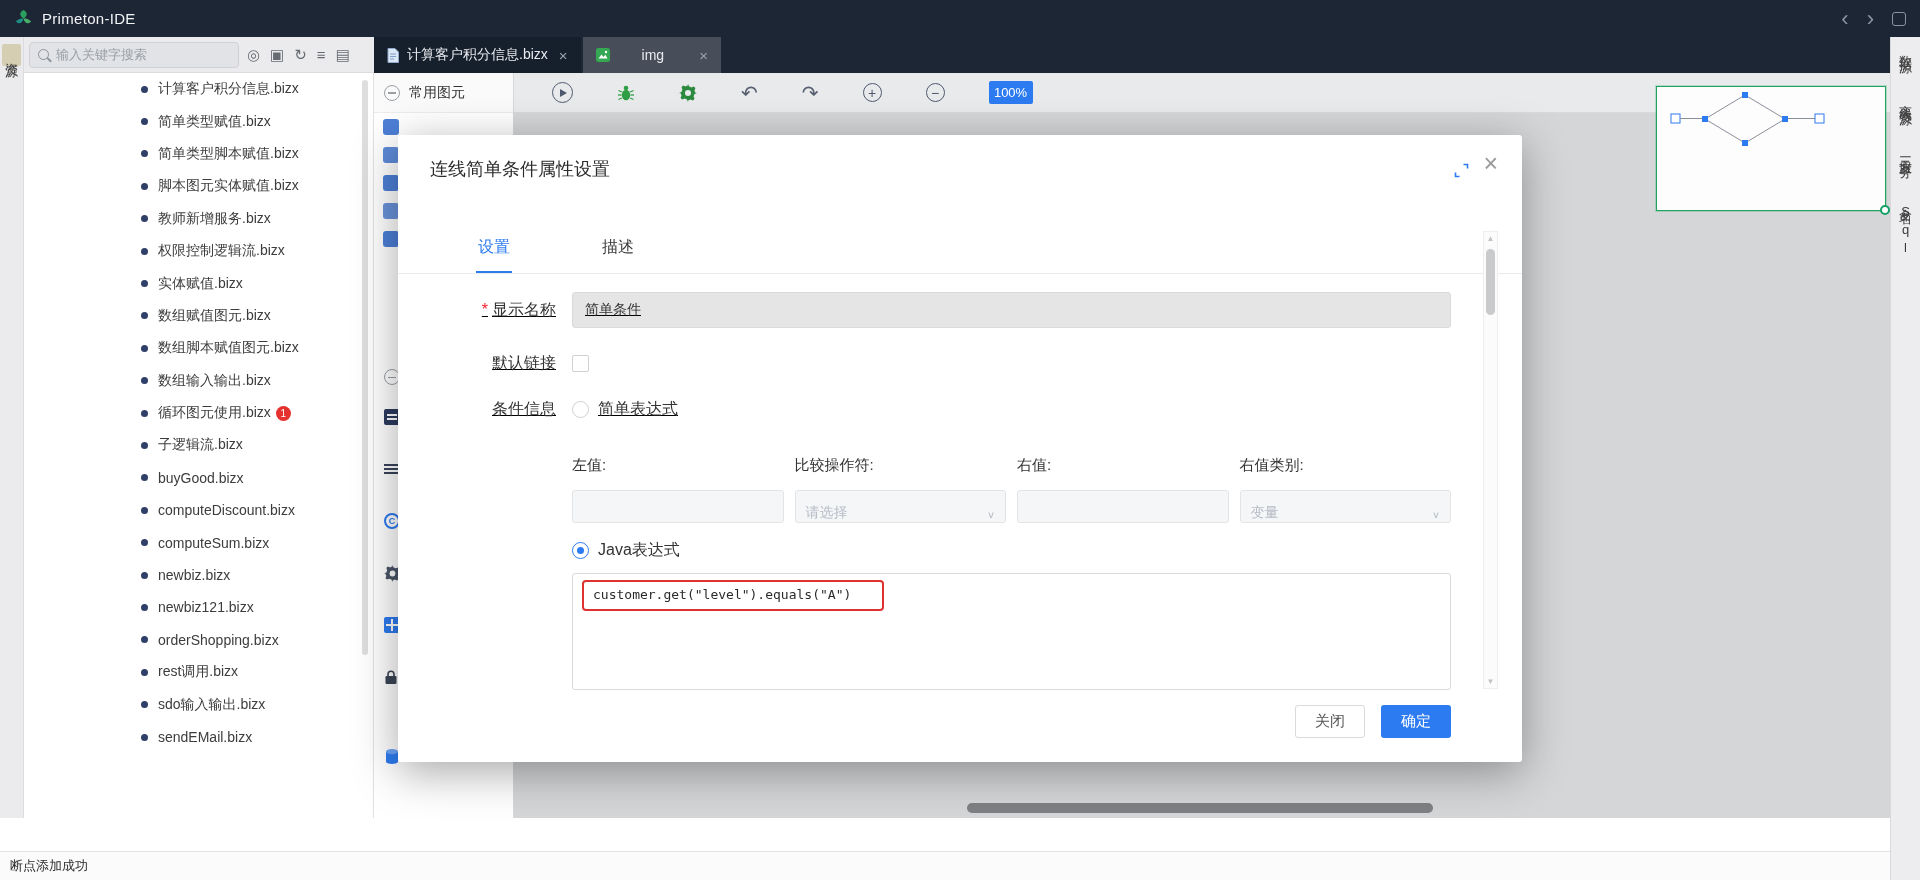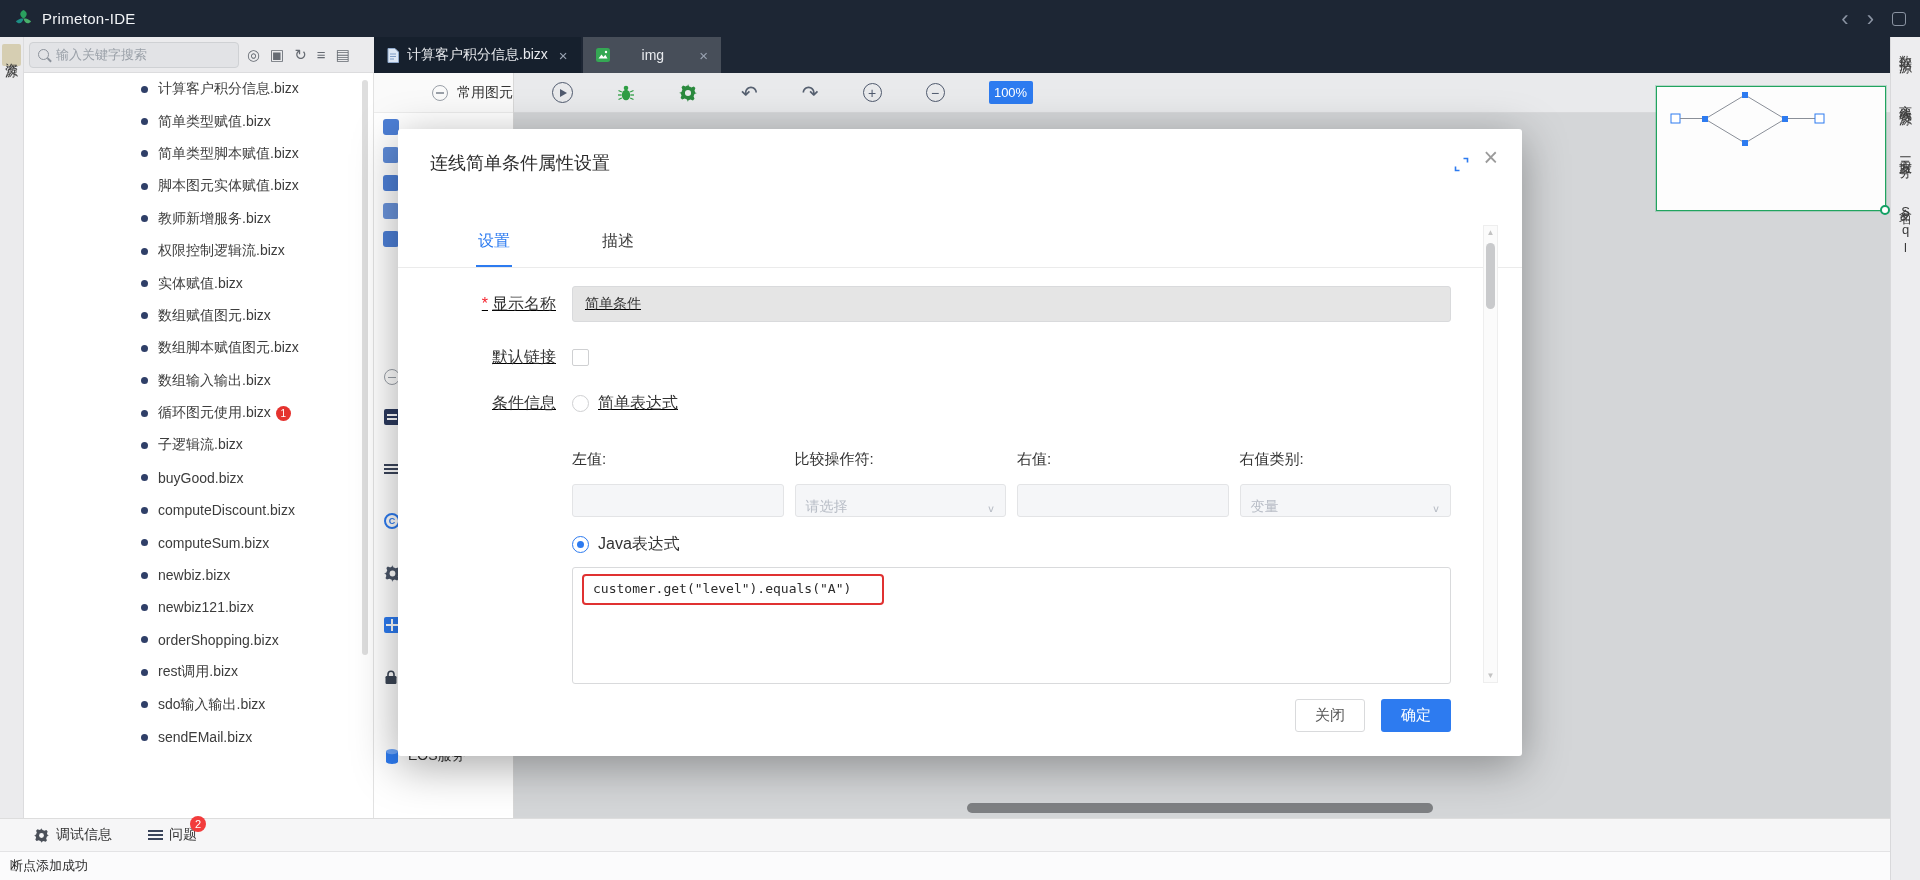--- a/index.html
+++ b/index.html
@@ -38,21 +38,21 @@
 
 
 .tree{position:absolute;left:24px;top:73px;width:350px;height:745px;background:#fff;border-right:1px solid #e2e2e2;overflow:hidden;z-index:5;}
 .tree-row{height:32.4px;display:flex;align-items:center;padding-left:117px;font-size:14px;color:#3c3c3c;cursor:pointer;white-space:nowrap;}
 .dot{width:7px;height:7px;border-radius:50%;background:#2f3f68;margin-right:10px;flex:none;}
 .tree-badge{display:inline-flex;width:15px;height:15px;background:#e5322e;color:#fff;border-radius:50%;font-size:10px;align-items:center;justify-content:center;margin-left:5px;flex:none;}
 .tree-sb{position:absolute;right:5px;top:6px;width:6px;height:575px;background:#dedede;border-radius:3px;cursor:pointer;}
 
 
 .palette{position:absolute;left:374px;top:73px;width:140px;height:745px;background:#fff;border-right:1px solid #d8d8d8;z-index:5;}
-.p-head{height:40px;display:flex;align-items:center;gap:9px;padding-left:10px;border-bottom:1px solid #ececec;background:#fafafa;font-size:14px;color:#333;justify-content:flex-end;}
+.p-head{height:40px;display:flex;align-items:center;gap:9px;padding-left:10px;border-bottom:1px solid #ececec;background:#fafafa;font-size:14px;color:#333;}
 .collapse{width:16px;height:16px;border:1px solid #9aa0a8;border-radius:50%;position:relative;flex:none;cursor:pointer;}
 .collapse::after{content:"";position:absolute;left:3px;right:3px;top:6.5px;height:1.5px;background:#9aa0a8;}
 .p-item{height:28px;display:flex;align-items:center;padding-left:9px;cursor:pointer;}
 .p-sq{width:16px;height:16px;border-radius:3px;}
 .p-group2{margin-top:110px;height:28px;display:flex;align-items:center;padding-left:10px;}
 .p-item2{height:52px;display:flex;align-items:center;padding-left:10px;gap:8px;cursor:pointer;}
 .icon-table{width:16px;height:16px;border-radius:2px;background:#2c3a5e;position:relative;}
 .icon-table::after{content:"";position:absolute;left:3px;right:3px;top:5px;height:2px;background:#fff;box-shadow:0 4px 0 #fff;}
 .icon-lines{width:15px;height:12px;position:relative;}
 .icon-lines::before{content:"";position:absolute;left:0;top:1px;width:15px;height:2px;background:#3a445a;box-shadow:0 4px 0 #3a445a,0 8px 0 #3a445a;}
@@ -78,21 +78,21 @@
 .bottombar{position:absolute;left:0;top:818px;width:1890px;height:33px;background:#f6f6f7;border-top:1px solid #ddd;display:flex;align-items:center;gap:36px;padding-left:34px;font-size:14px;color:#333;z-index:5;}
 .bb-item{display:flex;align-items:center;gap:7px;position:relative;cursor:pointer;}
 .badge2{position:absolute;left:42px;top:-10px;min-width:16px;height:16px;background:#f23c3c;color:#fff;border-radius:8px;font-size:11px;display:flex;align-items:center;justify-content:center;padding:0 4px;}
 .statusbar{position:absolute;left:0;top:851px;width:1890px;height:29px;background:#fbfbfc;border-top:1px solid #e3e3e5;display:flex;align-items:center;padding-left:10px;font-size:13px;color:#2b2b2b;z-index:5;}
 
 
 .rightrail{position:absolute;left:1890px;top:37px;width:30px;height:843px;background:#ededef;border-left:1px solid #d9d9db;display:flex;flex-direction:column;align-items:center;padding-top:8px;gap:40px;z-index:6;}
 .rightrail .vtab{cursor:pointer;}
 
 
-.modal{position:absolute;left:398px;top:129px;width:1124px;height:627px;background:#fff;border-radius:3px;box-shadow:0 10px 45px rgba(0,0,0,.35);z-index:60;}
+.modal{position:absolute;left:398px;top:135px;width:1124px;height:627px;background:#fff;border-radius:3px;box-shadow:0 10px 45px rgba(0,0,0,.35);z-index:60;}
 .m-head{position:relative;padding:22px 32px 0;}
 .m-title{font-size:18px;color:#2b2b2b;}
 .m-exp{position:absolute;right:52px;top:27px;cursor:pointer;line-height:0;}
 .m-close{position:absolute;right:24px;top:16px;font-size:25px;color:#9b9b9b;cursor:pointer;line-height:1;}
 .m-tabs{margin-top:56px;padding-left:78px;border-bottom:1px solid #ebebeb;display:flex;gap:88px;}
 .mtab{font-size:16px;color:#3c3c3c;padding:0 2px 13px;cursor:pointer;}
 .mtab.active{color:#2d7bf0;border-bottom:2px solid #2d7bf0;}
 .m-body{padding:18px 71px 0 32px;}
 .frow{display:flex;align-items:center;margin-bottom:25px;text-decoration:underline;}
 .frow.r3{margin-bottom:36px;}
@@ -488,36 +488,20 @@
         <button class="btn primary">确定</button>
       </div>
     </div>
     <div class="m-sb">
       <span class="sarrow">▲</span>
       <span class="thumb"></span>
       <span class="sarrow down">▼</span>
     </div>
   </div>
 
-  <div class="bottombar">
-    <span class="bb-item">
-      <span style="line-height:0;">
-        <svg width="15" height="15" viewBox="0 0 20 20">
-            <path fill="#4a4f58" d="M10 0l1.2 2.8a7.3 7.3 0 012.4 1l2.9-1 1.7 1.7-1 2.9a7.3 7.3 0 011 2.4L20 10l-2.8 1.2a7.3 7.3 0 01-1 2.4l1 2.9-1.7 1.7-2.9-1a7.3 7.3 0 01-2.4 1L10 20l-1.2-2.8a7.3 7.3 0 01-2.4-1l-2.9 1-1.7-1.7 1-2.9a7.3 7.3 0 01-1-2.4L0 10l2.8-1.2a7.3 7.3 0 011-2.4l-1-2.9L4.5 1.8l2.9 1a7.3 7.3 0 012.4-1z"></path>
-            <circle cx="10" cy="10" r="3.2" fill="#f6f6f7"></circle>
-          </svg>
-      </span>
-      <span>调试信息</span>
-    </span>
-    <span class="bb-item">
-      <span class="icon-lines" style="width:14px;"></span>
-      <span>问题</span>
-      <span class="badge2">2</span>
-    </span>
-  </div>
 
   <div class="statusbar">
     <span>断点添加成功</span>
   </div>
 
   <div class="rightrail">
 
       <span class="vtab">数据源</span>
 
       <span class="vtab">离线资源</span>

